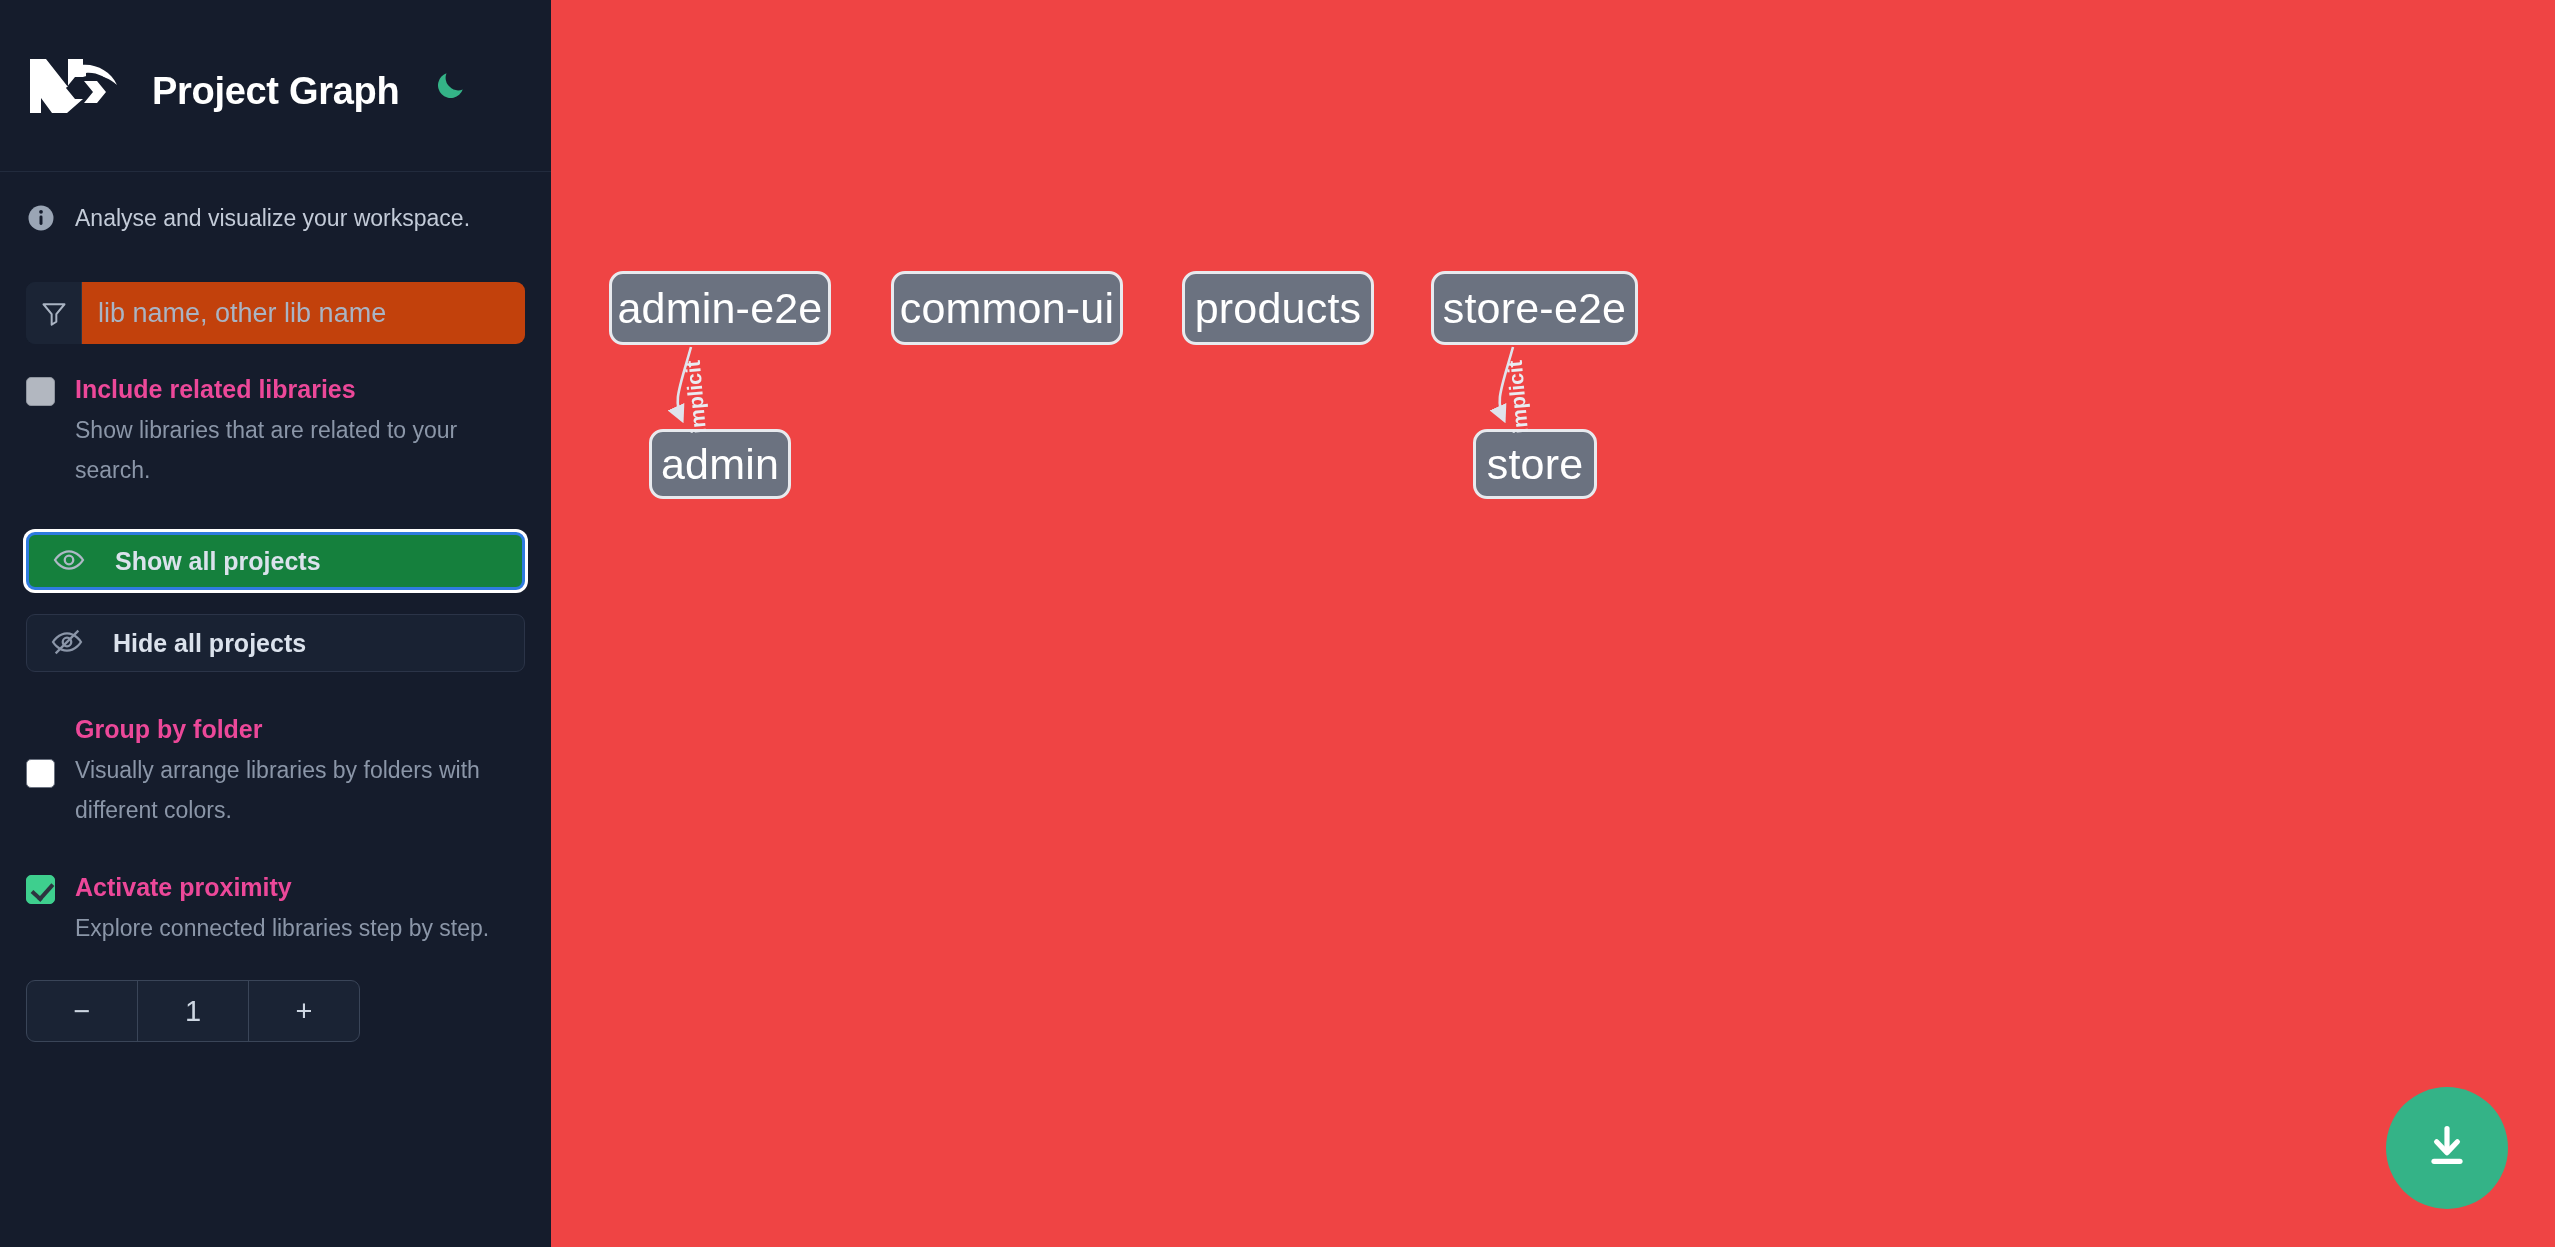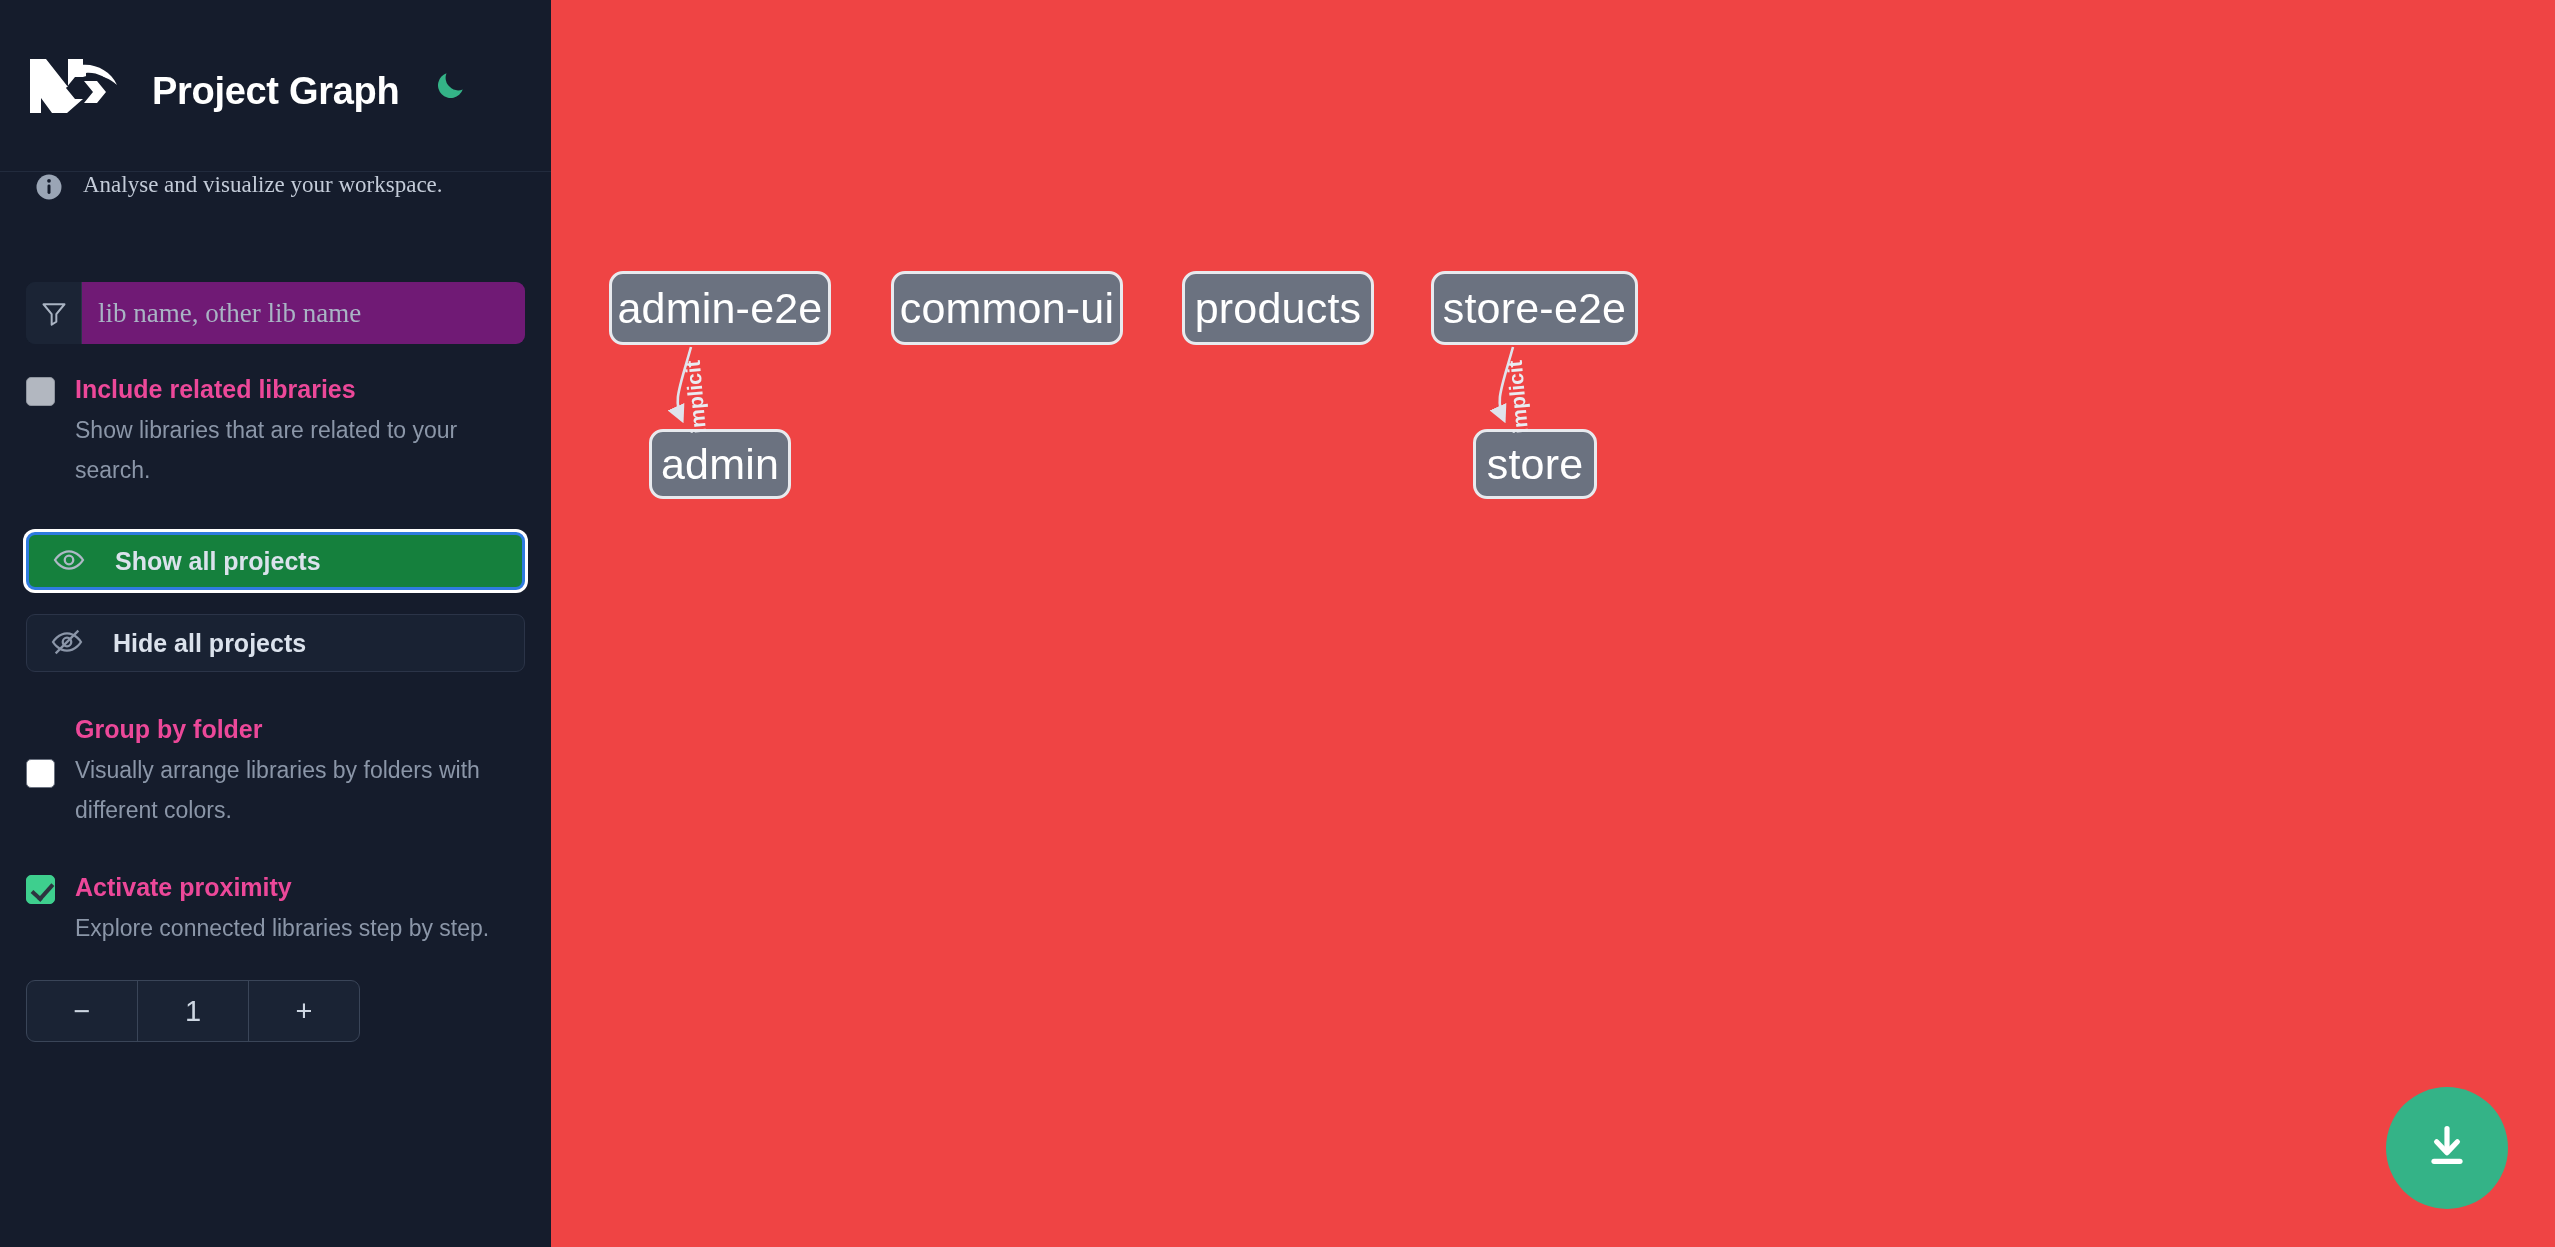--- a/index.html
+++ b/index.html
@@ -35,22 +35,22 @@
     white-space: nowrap;
     margin-top: 11px;
   }
   .moon-btn {
     margin-left: 28px; width: 46px; height: 46px;
     display: flex; align-items: center; justify-content: center;
     cursor: pointer;
   }
 
   .sb-tagline {
-    display: flex; 
-    padding: 0 34px; height: 92px; font-family: Liberation Serif, serif;
+    display: flex; align-items: center;
+    padding: 0 26px; height: 92px;
   }
   .info-icon { width: 30px; height: 30px; flex: 0 0 30px; }
   .sb-tagline .txt {
     margin-left: 19px;
     color: #c3cbd8; font-size: 23px; white-space: nowrap;
   }
 
   
   .filter-row { padding: 0 26px; margin-top: 18px; }
   .filter-box {
@@ -60,24 +60,24 @@
     border-radius: 9px;
     overflow: hidden;
   }
   .filter-icon-wrap {
     width: 56px; display: flex; align-items: center; justify-content: center;
     border-right: 1px solid #2a3447;
     background: #1b2435;
   }
   .filter-input {
     flex: 1;
-    background: #701a75;
+    background: #c2410c;
     border: 0; outline: 0;
     color: #cfd8e3;
-    font-family: Liberation Serif, serif;
+    font-family: Liberation Sans, sans-serif;
     font-size: 27px;
     padding: 0 16px;
   }
   .filter-input::placeholder { color: #a9b4c4; }
 
   
   .opt { display: flex; padding: 0 26px; margin-top: 28px; }
   .cbox {
     width: 29px; height: 29px; flex: 0 0 29px;
     border-radius: 5px; margin-top: 5px;

